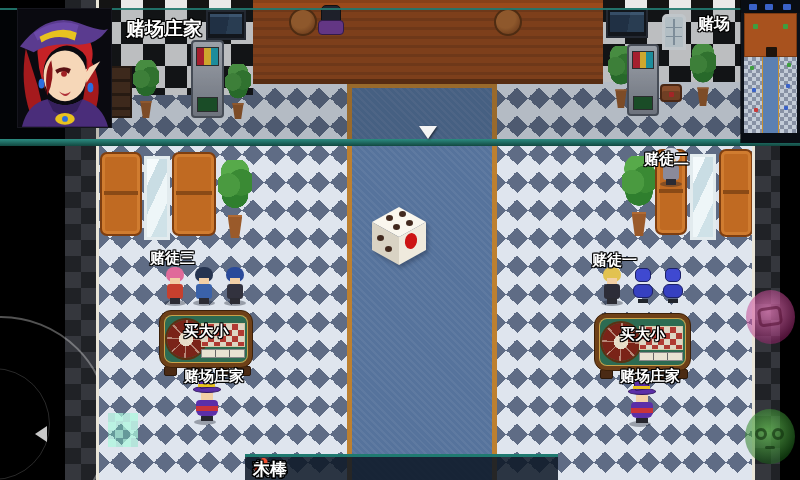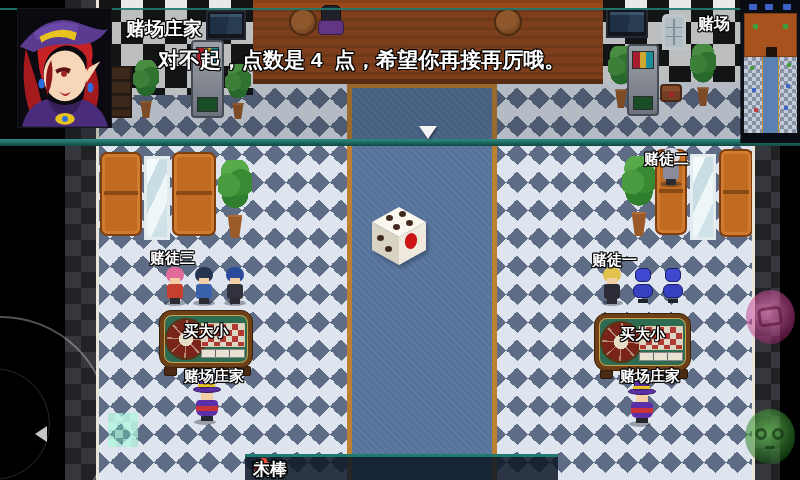--- a/index.html
+++ b/index.html
@@ -364,21 +364,20 @@
       <path d="M42 84 Q48 89 54 84 Q49 93 42 84" fill="#b03038"></path>
       <ellipse cx="24" cy="76" rx="3" ry="5" fill="#2a6de0"></ellipse>
       <ellipse cx="74" cy="80" rx="3" ry="5" fill="#2a6de0"></ellipse>
       <path d="M4 120 Q10 96 30 92 Q48 104 66 92 Q86 98 92 120 Z" fill="#4a2d7a"></path>
       <path d="M30 92 Q48 104 66 92 L60 104 Q48 112 36 104 Z" fill="#35205c"></path>
       <ellipse cx="48" cy="112" rx="10" ry="6" fill="#e8c21f"></ellipse>
       <circle cx="48" cy="112" r="3" fill="#2a6de0"></circle>
     </svg>
   </div>
   <span class="otl dname">赌场庄家</span>
-  <span class="otl dmsg">对不起，点数是 4  点，希望你再接再厉哦。</span>
 
   <div class="mini">
     <i class="mt"></i>
     <i class="dot" style="left:8px;top:4px;width:8px;height:6px;background:#3a62c8"></i>
     <i class="dot" style="left:24px;top:4px;width:8px;height:6px;background:#3a62c8"></i>
     <i class="dot" style="left:42px;top:4px;width:8px;height:6px;background:#3a62c8"></i>
     <i class="mo"></i>
     <i class="dot" style="left:12px;top:24px;width:5px;height:5px;background:#3f9f3f"></i>
     <i class="dot" style="left:42px;top:24px;width:5px;height:5px;background:#3f9f3f"></i>
     <i class="dot" style="left:25px;top:47px;width:11px;height:10px;background:#1e140c"></i>

